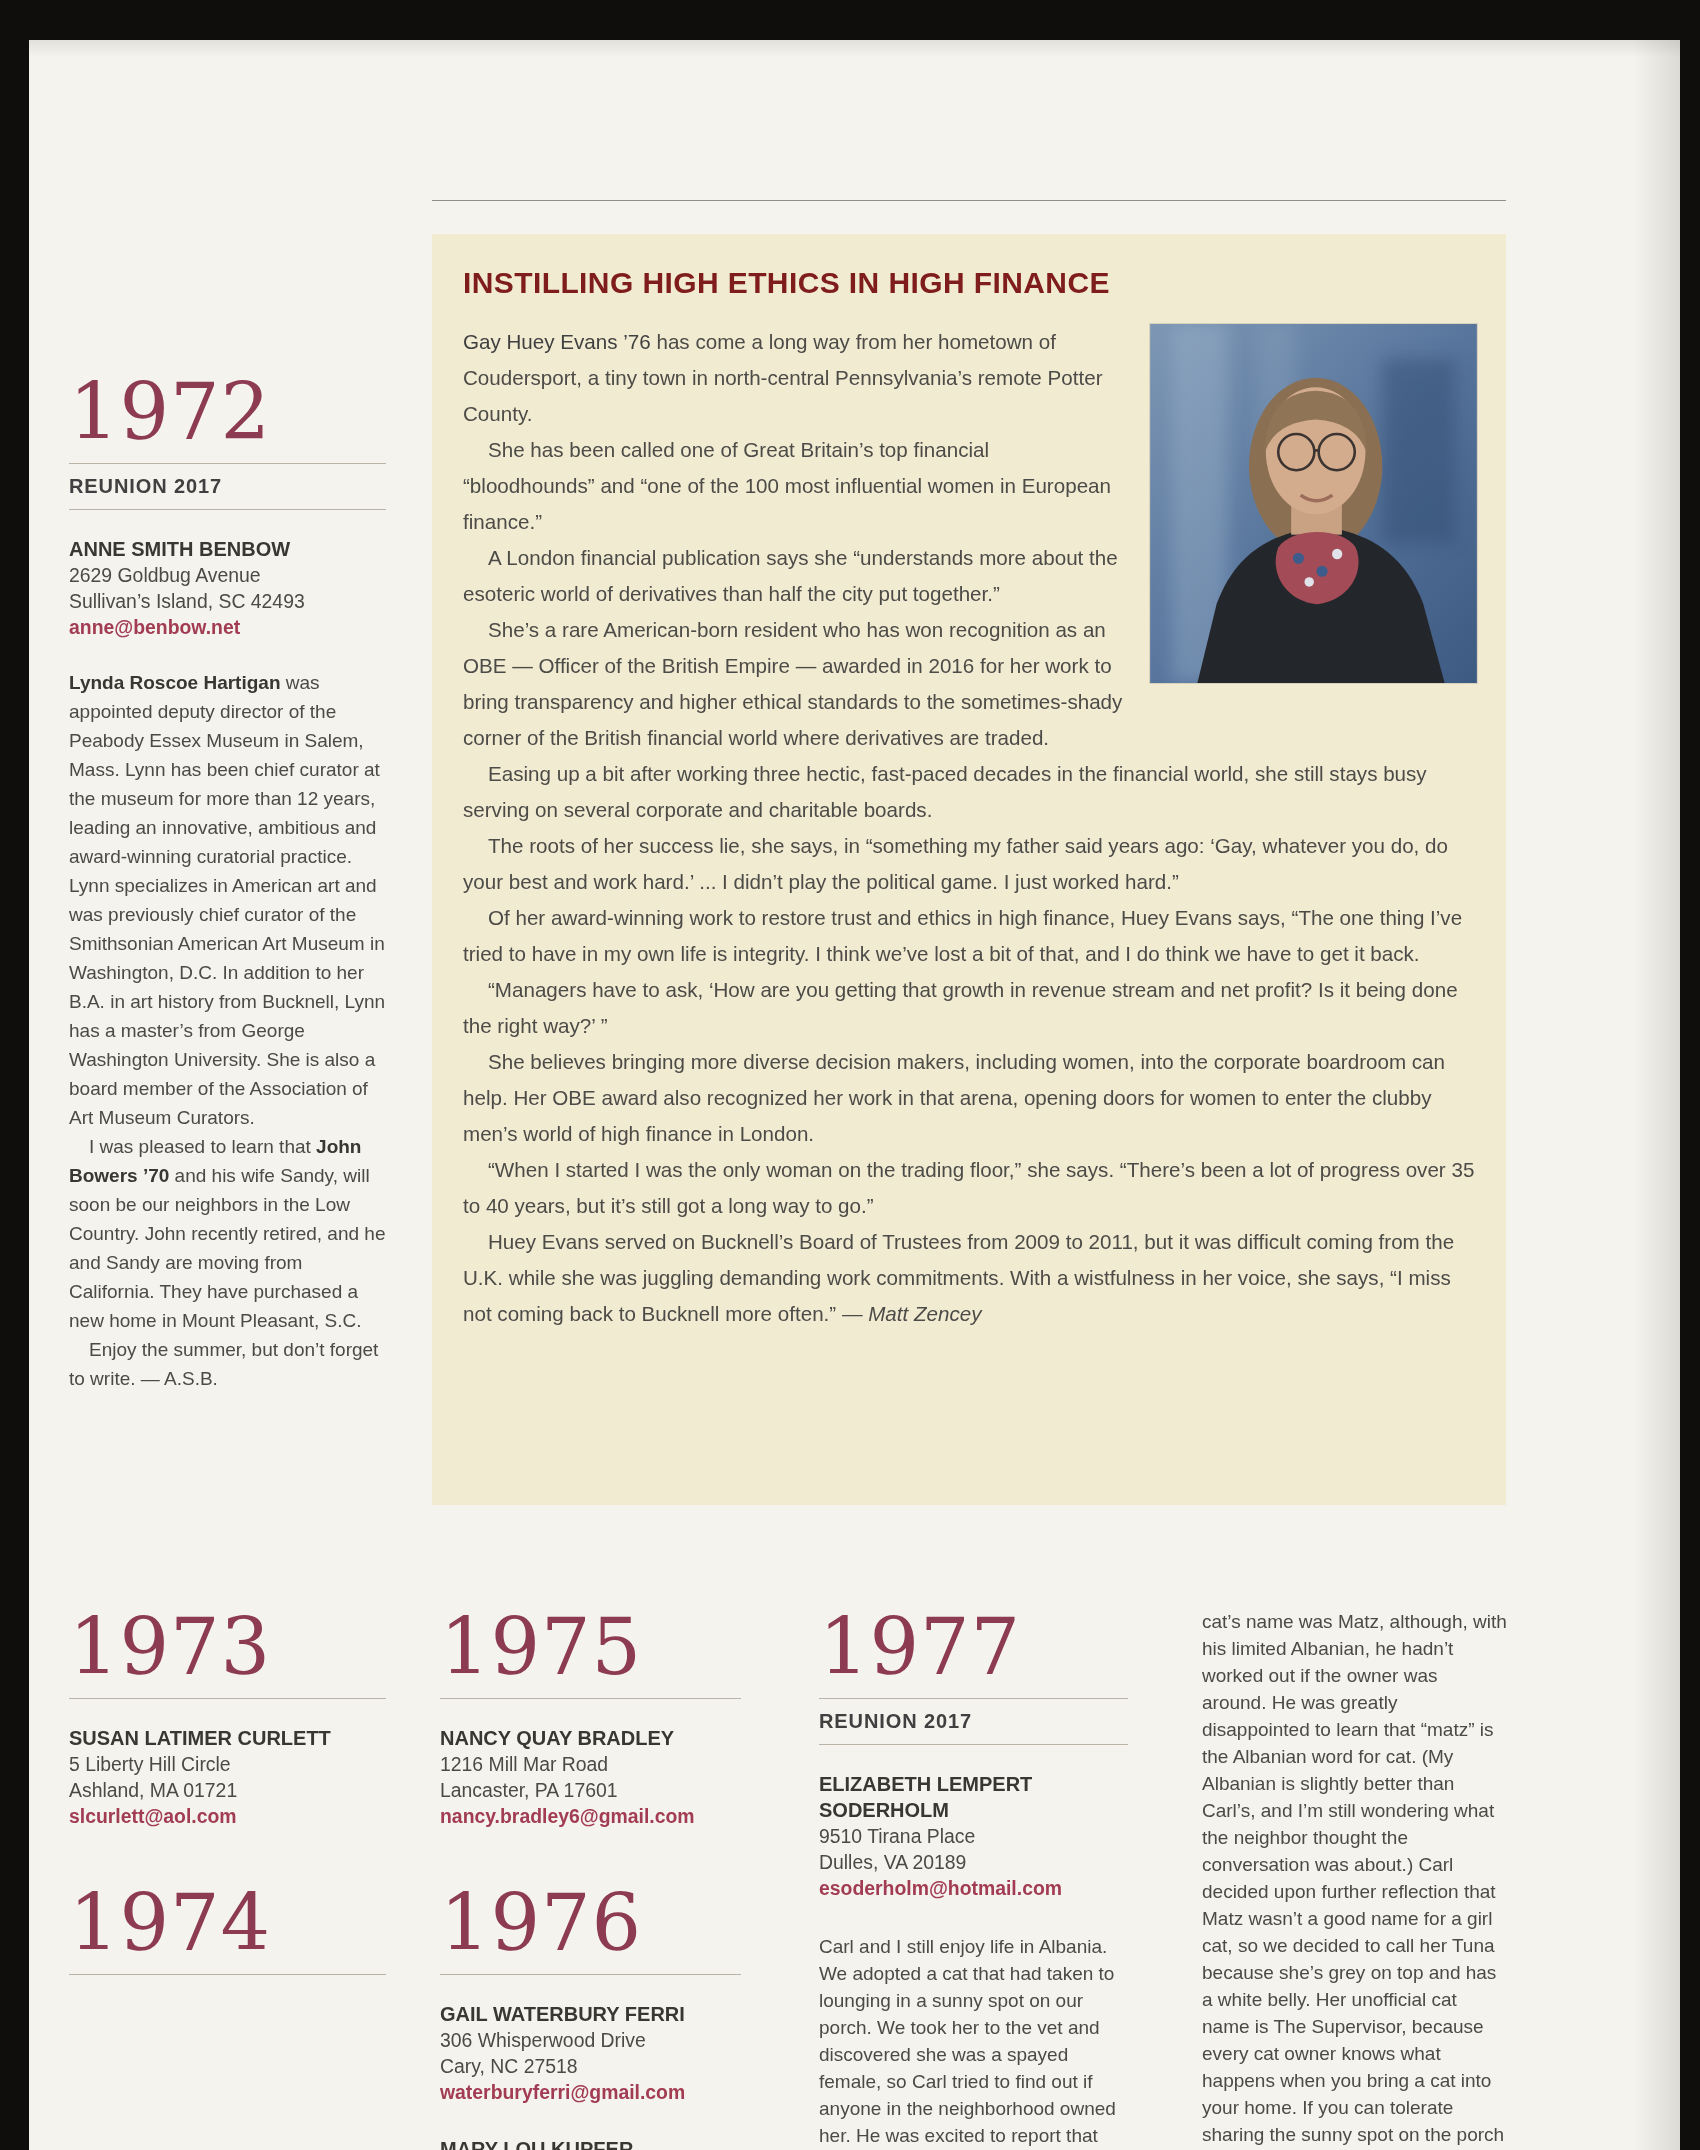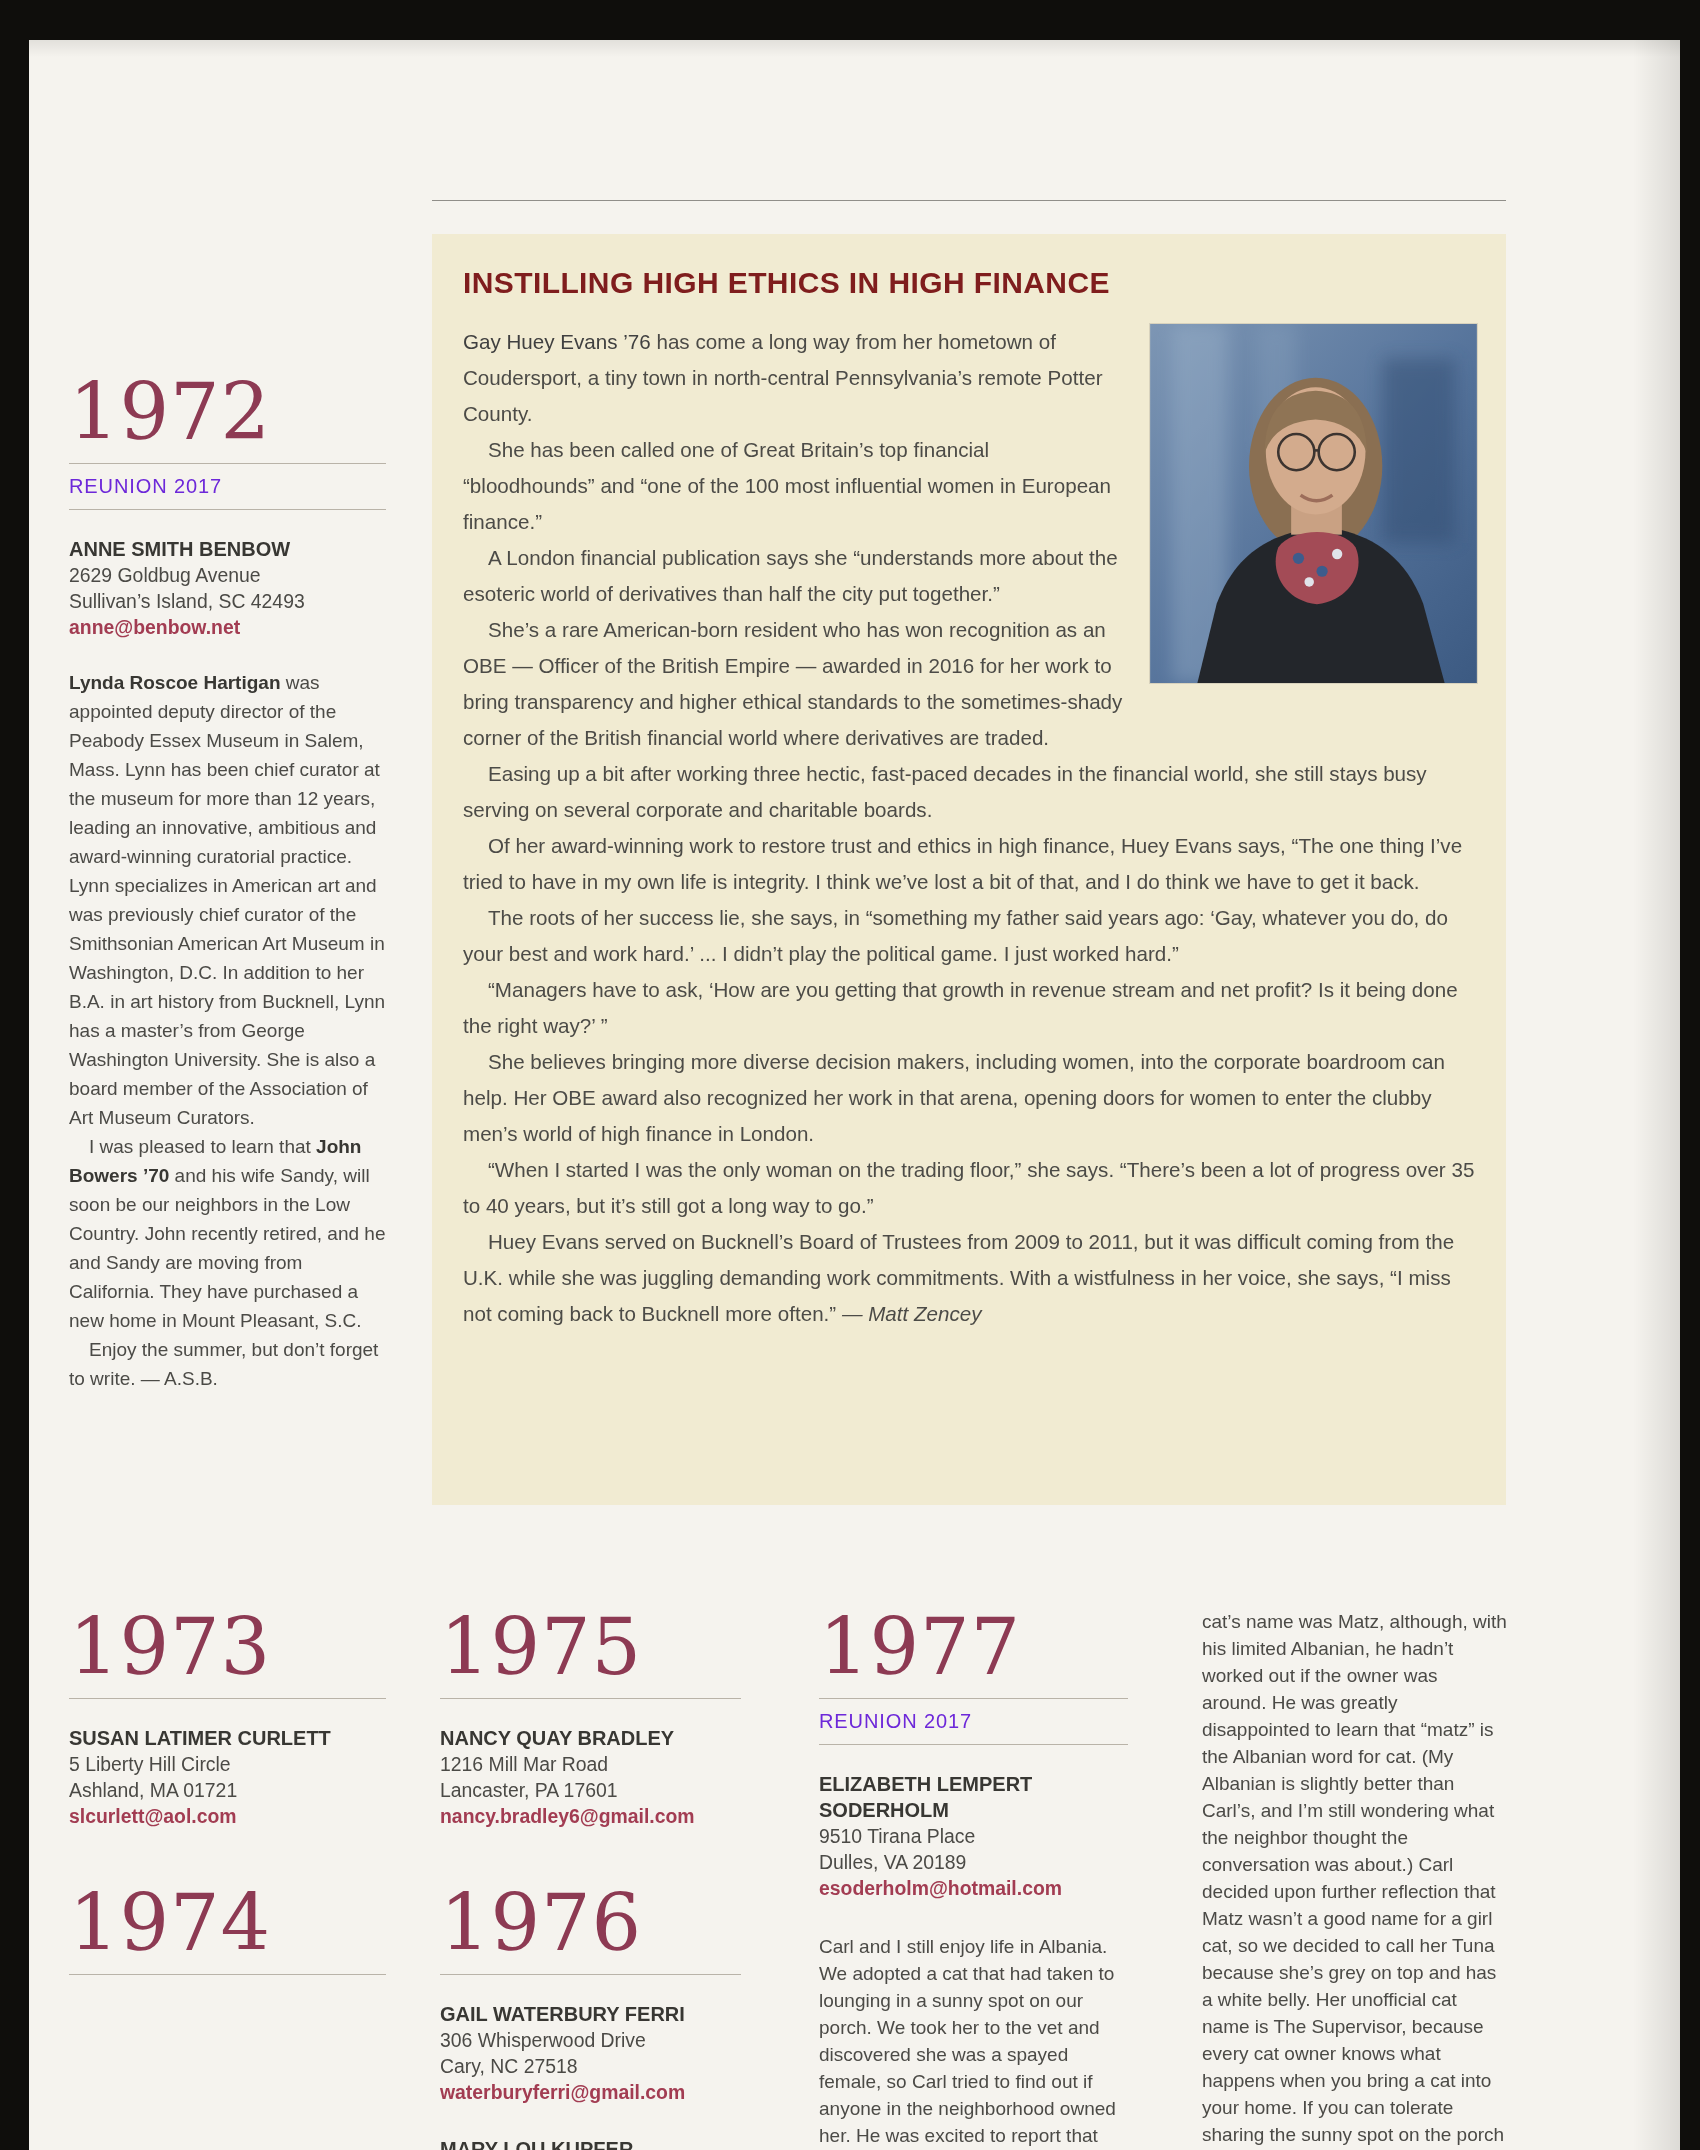--- a/index.html
+++ b/index.html
@@ -9,21 +9,21 @@
   .scan { position:absolute; inset:0; background:#0f0e0c; }
   .page { position:absolute; left:29px; top:40px; right:21.5px; bottom:38px; background:#f5f3ee; }
   .page::after { content:""; position:absolute; top:0; right:0; bottom:0; width:47px;
                  background:linear-gradient(to right, rgba(0,0,0,0), rgba(0,0,0,0.10)); pointer-events:none; }
   .page::before { content:""; position:absolute; left:0; top:0; right:0; height:17px;
                  background:linear-gradient(to bottom, rgba(0,0,0,0.08), rgba(0,0,0,0)); pointer-events:none; }
 
   .year { font-family:"DejaVu Serif", serif; font-size:78px; line-height:1; color:#8d3a53; letter-spacing:0.9px; }
   .rule { border-top:1.3px solid #b9b3a8; height:0; }
   .yrule { margin-top:12px; }
-  .reunion { color:#6d28d9; font-weight:normal; font-size:20px; letter-spacing:0.9px; margin:11.2px 0; }
+  .reunion { color:#404040; font-weight:bold; font-size:20px; letter-spacing:0.9px; margin:11.2px 0; }
 
   .contact { margin-top:26px; }
   .cname  { font-weight:bold; color:#383733; font-size:20px; line-height:26px; }
   .cline  { color:#4b4a46; font-size:19.4px; line-height:26px; }
   .cemail { color:#a23c52; font-weight:bold; font-size:19.4px; line-height:26px; }
 
   .col-left { position:absolute; left:40px; top:333px; width:317px; }
   .notes { margin-top:28px; color:#4b4a46; font-size:19px; line-height:29px; }
   .notes p.ind { text-indent:20px; }
   .b { font-weight:bold; color:#383733; }
@@ -108,22 +108,22 @@
           <circle cx="435" cy="535" r="12" fill="#e0e4ea"></circle>
           <circle cx="370" cy="600" r="11" fill="#e0e4ea"></circle>
         </svg>
       </div>
 
       <p class="first"><span class="lead">Gay Huey Evans ’76</span><span> has come a long way from her hometown of Coudersport, a tiny town in north-central Pennsylvania’s remote Potter County.</span></p>
       <p><span>She has been called one of Great Britain’s top financial “bloodhounds” and “one of the 100 most influential women in European finance.”</span></p>
       <p><span>A London financial publication says she “understands more about the esoteric world of derivatives than half the city put together.”</span></p>
       <p><span>She’s a rare American-born resident who has won recognition as an OBE — Officer of the British Empire — awarded in 2016 for her work to bring transparency and higher ethical standards to the sometimes-shady corner of the British financial world where derivatives are traded.</span></p>
       <p><span>Easing up a bit after working three hectic, fast-paced decades in the financial world, she still stays busy serving on several corporate and charitable boards.</span></p>
+      <p><span>The roots of her success lie, she says, in “something my father said years ago: ‘Gay, whatever you do, do your best and work hard.’ ... I didn’t play the political game. I just worked hard.”</span></p>
       <p><span>Of her award-winning work to restore trust and ethics in high finance, Huey Evans says, “The one thing I’ve tried to have in my own life is integrity. I think we’ve lost a bit of that, and I do think we have to get it back.</span></p>
-      <p><span>The roots of her success lie, she says, in “something my father said years ago: ‘Gay, whatever you do, do your best and work hard.’ ... I didn’t play the political game. I just worked hard.”</span></p>
       <p><span>“Managers have to ask, ‘How are you getting that growth in revenue stream and net profit? Is it being done the right way?’ ”</span></p>
       <p><span>She believes bringing more diverse decision makers, including women, into the corporate boardroom can help. Her OBE award also recognized her work in that arena, opening doors for women to enter the clubby men’s world of high finance in London.</span></p>
       <p><span>“When I started I was the only woman on the trading floor,” she says. “There’s been a lot of progress over 35 to 40 years, but it’s still got a long way to go.”</span></p>
       <p><span>Huey Evans served on Bucknell’s Board of Trustees from 2009 to 2011, but it was difficult coming from the U.K. while she was juggling demanding work commitments. With a wistfulness in her voice, she says, “I miss not coming back to Bucknell more often.”</span><span class="byline"> — Matt Zencey</span></p>
     </section>
 
     <div class="bcol bcol1">
       <div class="yblock">
         <div class="year">1973</div>
         <div class="rule yrule"></div>

